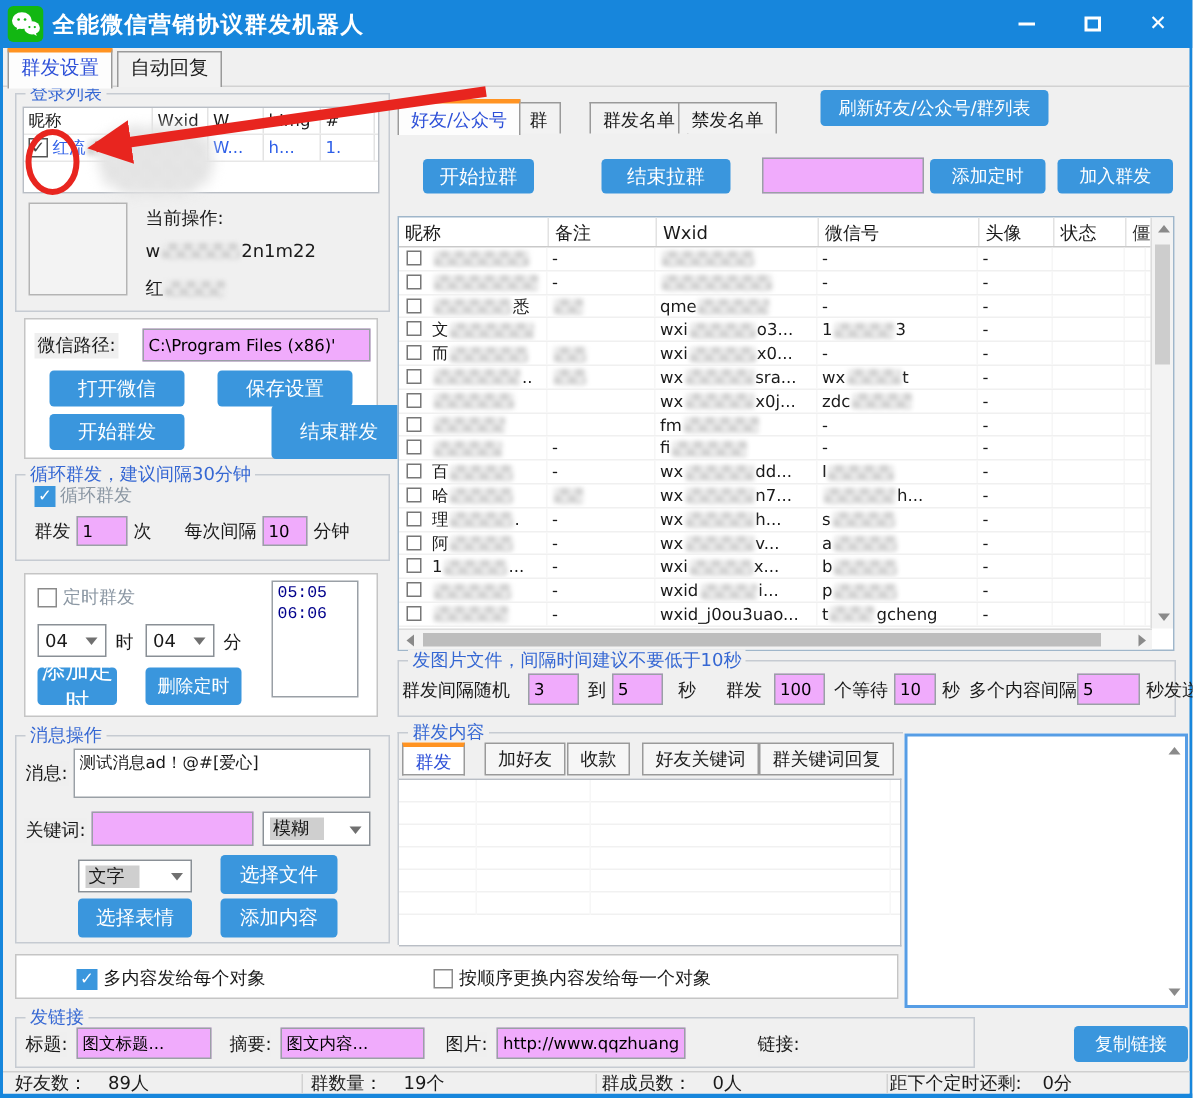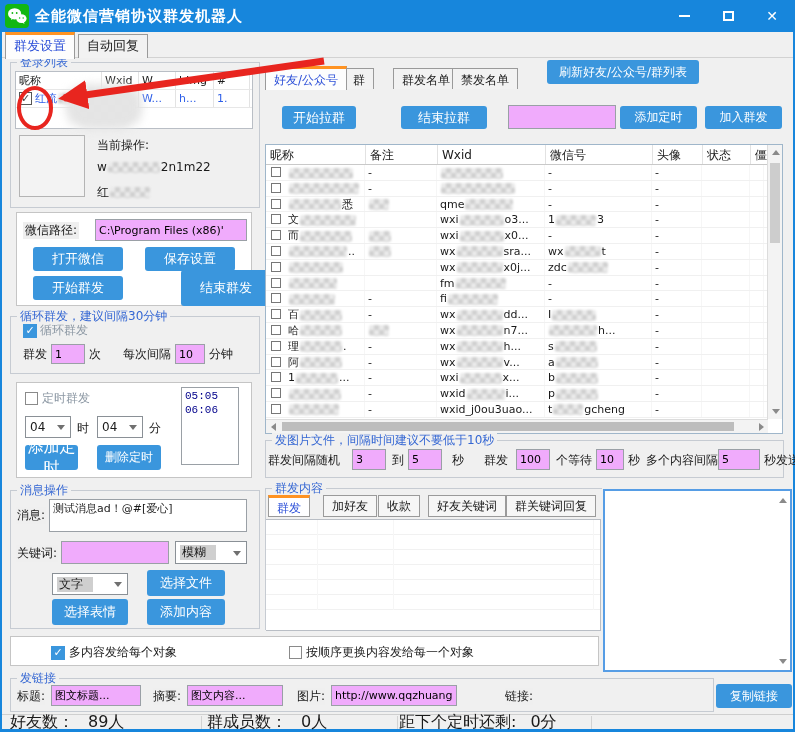--- a/index.html
+++ b/index.html
@@ -92,21 +92,21 @@
   .titem { line-height:14px; cursor:default; }
 
   
   .bigbox { position:absolute; left:601px; top:489px; width:189px; height:183px; background:#fff; border:2px solid #569de5; }
   .bigbox .sarr { width:14px; height:14px; }
 
   
   .txa { position:absolute; background:#fff; border:1px solid #9aa0a6; font-size:11px; padding:1px 3px; overflow:hidden; }
 
   
-  .statusbar { position:absolute; left:0; top:714px; width:791px; height:15px; background:#f0f0f0; border-top:1px solid #cfcfcf; display:flex; align-items:center; font-size:16px; }
+  .statusbar { position:absolute; left:0; top:714px; width:791px; height:15px; background:#f0f0f0; border-top:1px solid #cfcfcf; display:flex; align-items:center; font-size:12px; }
   .scell { padding-left:8px; display:flex; align-items:center; }
   .scell .v { margin-left:14px; }
   .sdiv { width:1px; height:13px; background:#d2d2d2; position:absolute; top:1px; }
 
   
   #anno { position:absolute; left:0; top:0; width:795px; height:732px; pointer-events:none; z-index:50; }
 </style>
 </head>
 <body>
 
@@ -514,38 +514,42 @@
     <div style="position:absolute; left:40px; top:7px; display:flex; align-items:center; gap:4px;">
       <span class="ckb">✓</span>
       <span>多内容发给每个对象</span>
     </div>
     <div style="position:absolute; left:278px; top:7px; display:flex; align-items:center; gap:4px;">
       <span class="cke"></span>
       <span>按顺序更换内容发给每一个对象</span>
     </div>
   </div>
 
-  <div class="grp" style="left:8px; top:678px; width:704px; height:34px;">
+  <div class="grp" style="left:8px; top:678px; width:640px; height:34px;">
     <span class="legend">发链接</span>
     <span class="lbl" style="left:6px; top:9px; background:#efefef;">标题:</span>
     <input class="inp" style="left: 40px; top: 6px; width: 90px; height: 21px;" value="图文标题...">
     <span class="lbl" style="left:142px; top:9px; background:#efefef;">摘要:</span>
     <input class="inp" style="left: 176px; top: 6px; width: 96px; height: 21px;" value="图文内容...">
     <span class="lbl" style="left:286px; top:9px; background:#efefef;">图片:</span>
     <input class="inp" style="left: 320px; top: 6px; width: 126px; height: 21px;" value="http://www.qqzhuangban.c">
     <span class="lbl" style="left:494px; top:9px; background:#efefef;">链接:</span>
     <button class="btn" style="left:705px; top:5px; width:76px; height:24px; font-size:12px;">复制链接</button>
   </div>
 
   <div class="statusbar">
     <span class="scell" style="width:197px;">
       <span>好友数：</span>
       <span class="v">89人</span>
     </span>
     <span class="sdiv" style="left:199px;"></span>
+    <span class="scell" style="width:194px;">
+      <span>群数量：</span>
+      <span class="v">19个</span>
+    </span>
     <span class="sdiv" style="left:395px;"></span>
     <span class="scell" style="width:192px;">
       <span>群成员数：</span>
       <span class="v">0人</span>
     </span>
     <span class="sdiv" style="left:589px;"></span>
     <span class="scell">
       <span>距下个定时还剩:</span>
       <span class="v">0分</span>
     </span>

